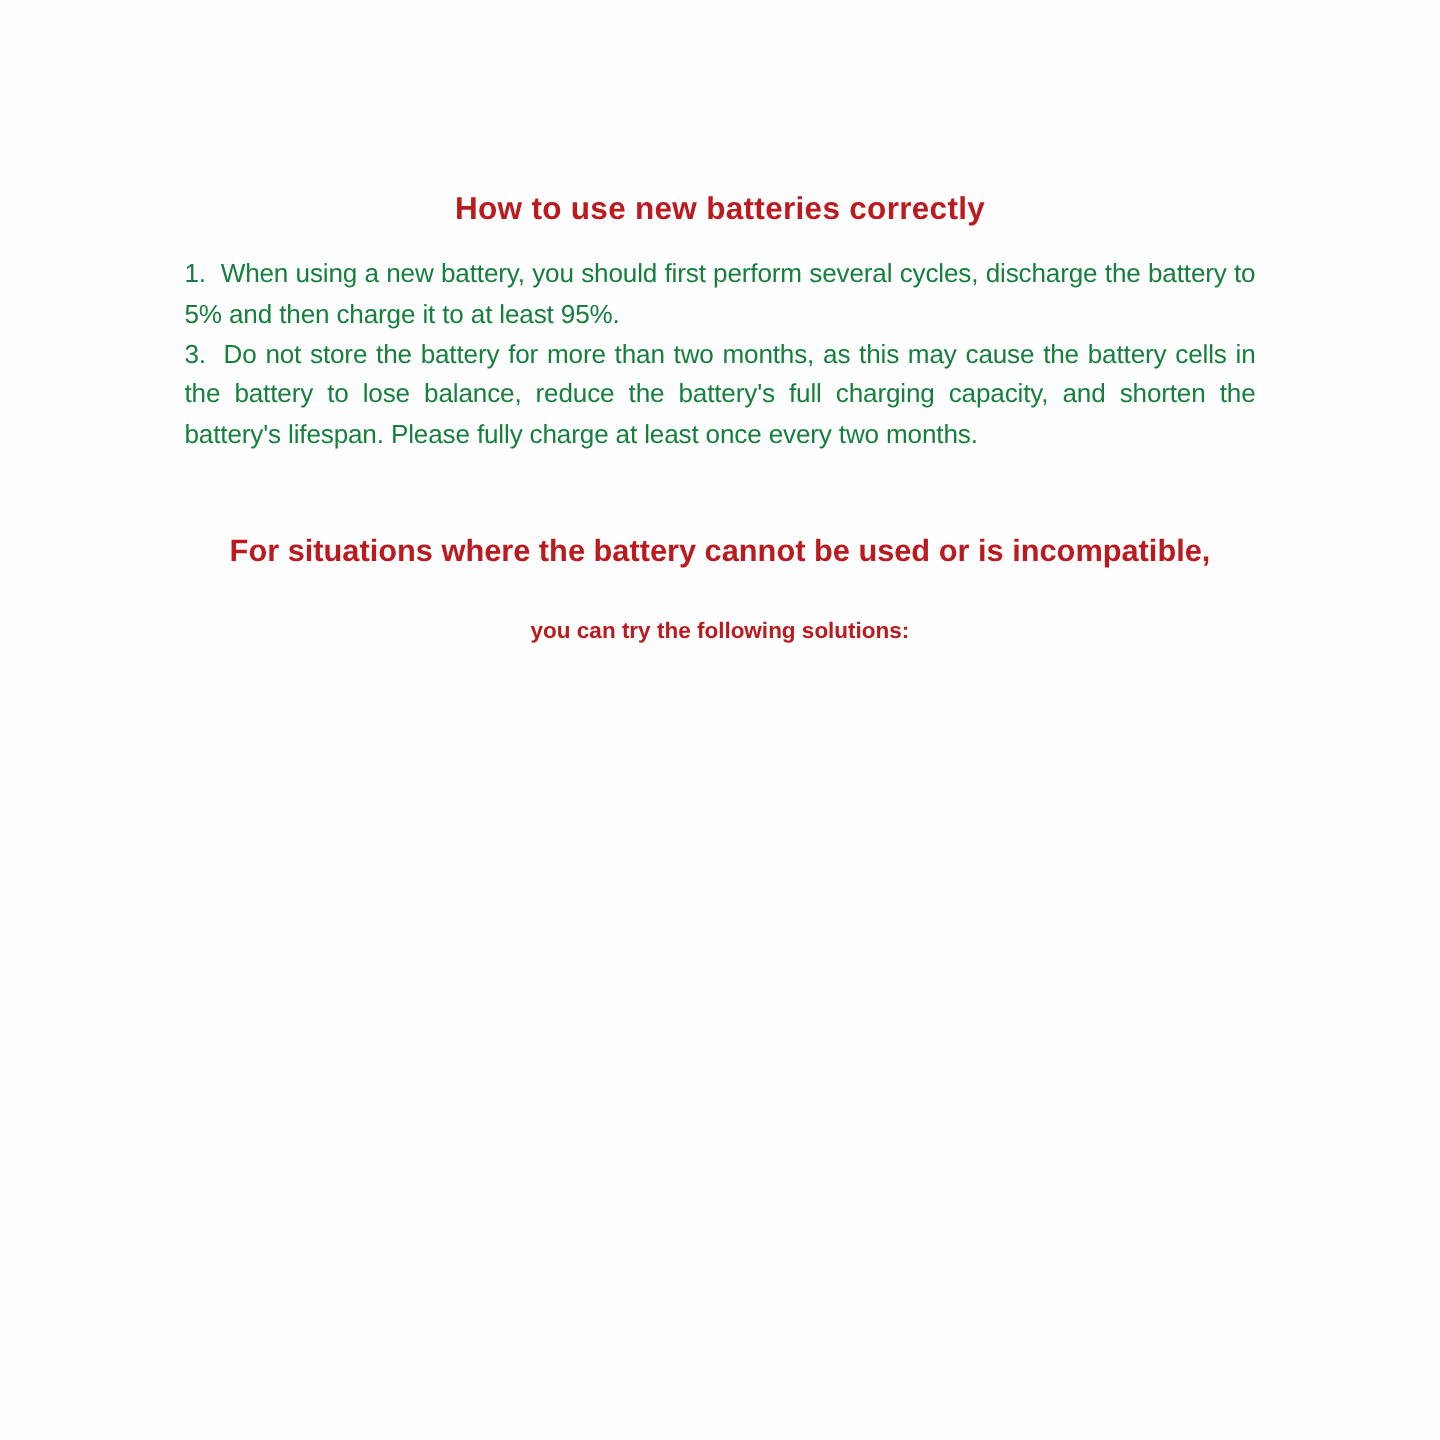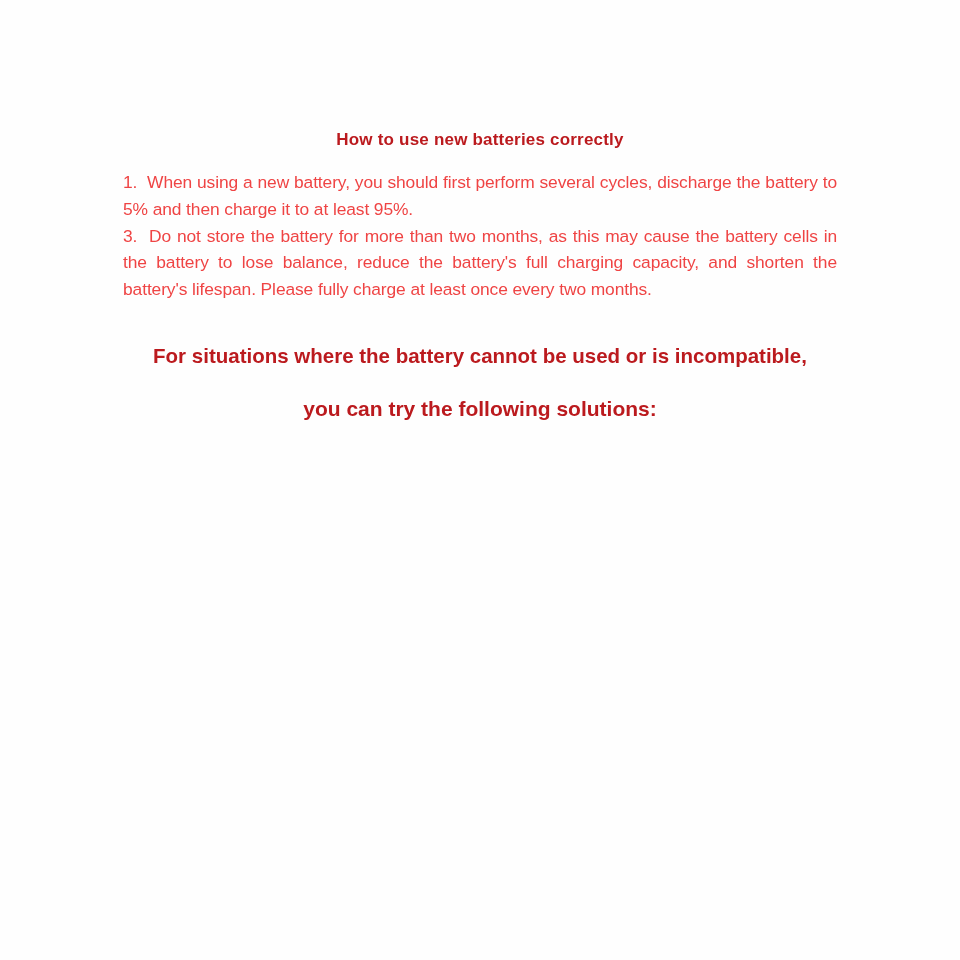--- a/index.html
+++ b/index.html
@@ -21,39 +21,39 @@
     margin: 0 auto;
     padding-top: 127px;
   }
   .title-red {
     color: #bb1a1e;
     font-weight: 700;
     text-align: center;
     margin: 0;
   }
   .main-title {
-    font-size: 17px;
+    font-size: 21px;
     line-height: 26px;
     margin-bottom: 16px;
     letter-spacing: 0.2px;
   }
   .sub-title-1 {
     font-size: 20.5px;
     line-height: 25px;
-    margin-top: 40px;
+    margin-top: 52px;
   }
   .sub-title-2 {
-    font-size: 21px;
+    font-size: 15px;
     line-height: 25px;
     margin-top: 28px;
     margin-bottom: 12px;
   }
   .body-list p {
     margin: 0;
-    color: #ef4444;
+    color: #15803d;
     font-size: 17.4px;
     line-height: 26.8px;
     text-align: justify;
     letter-spacing: -0.1px;
   }
 </style>
 </head>
 <body>
 
 <div class="page">

